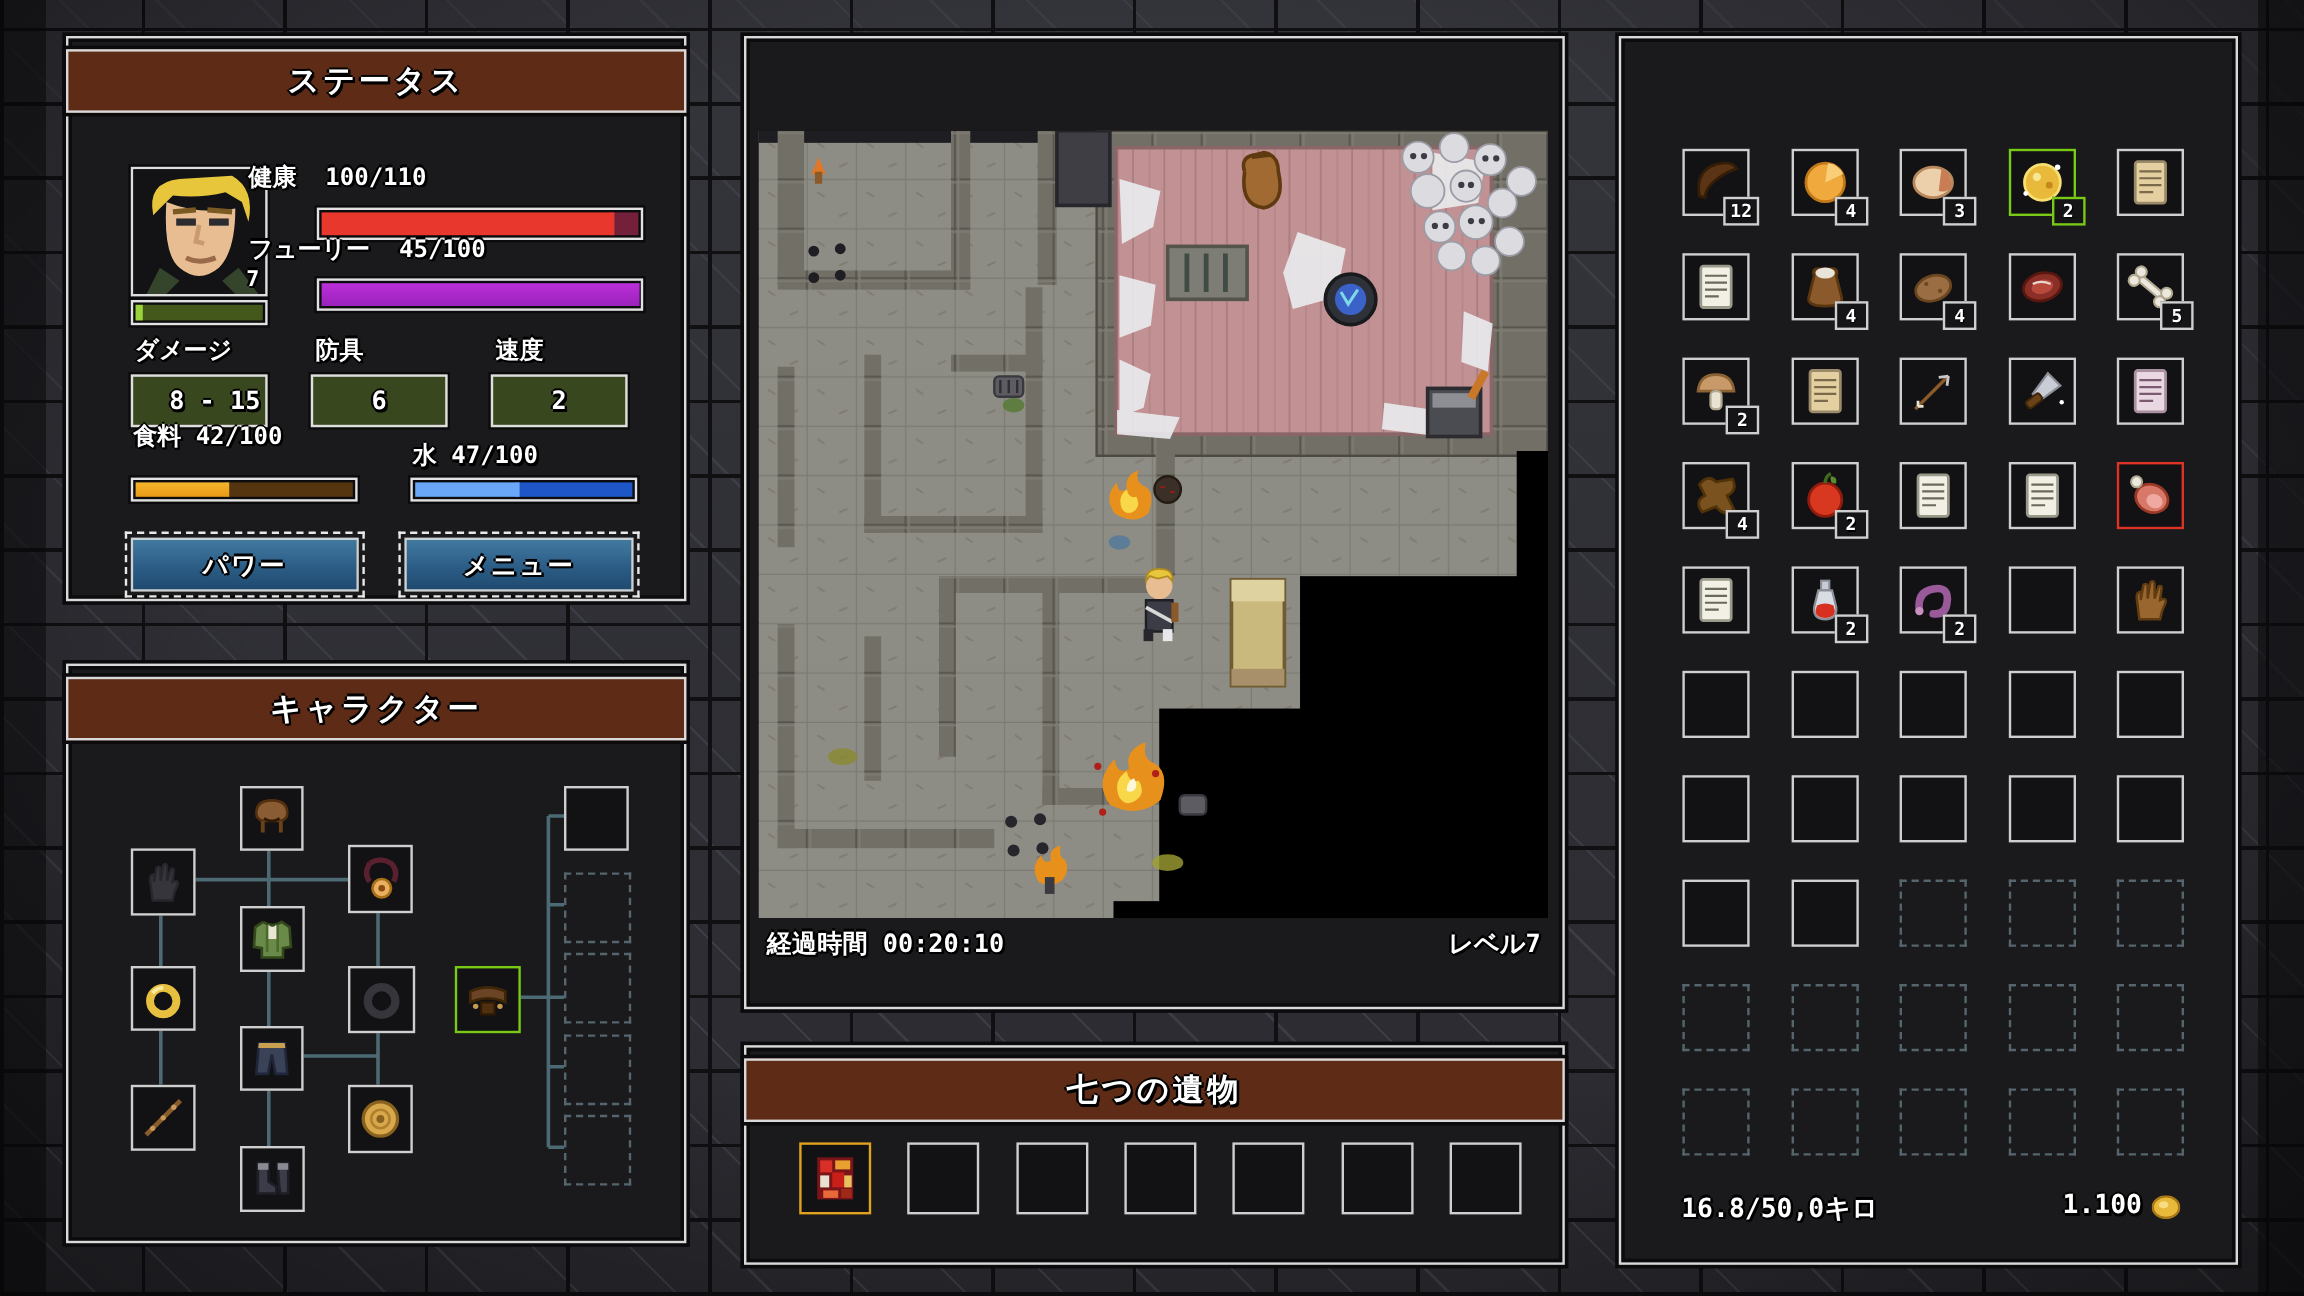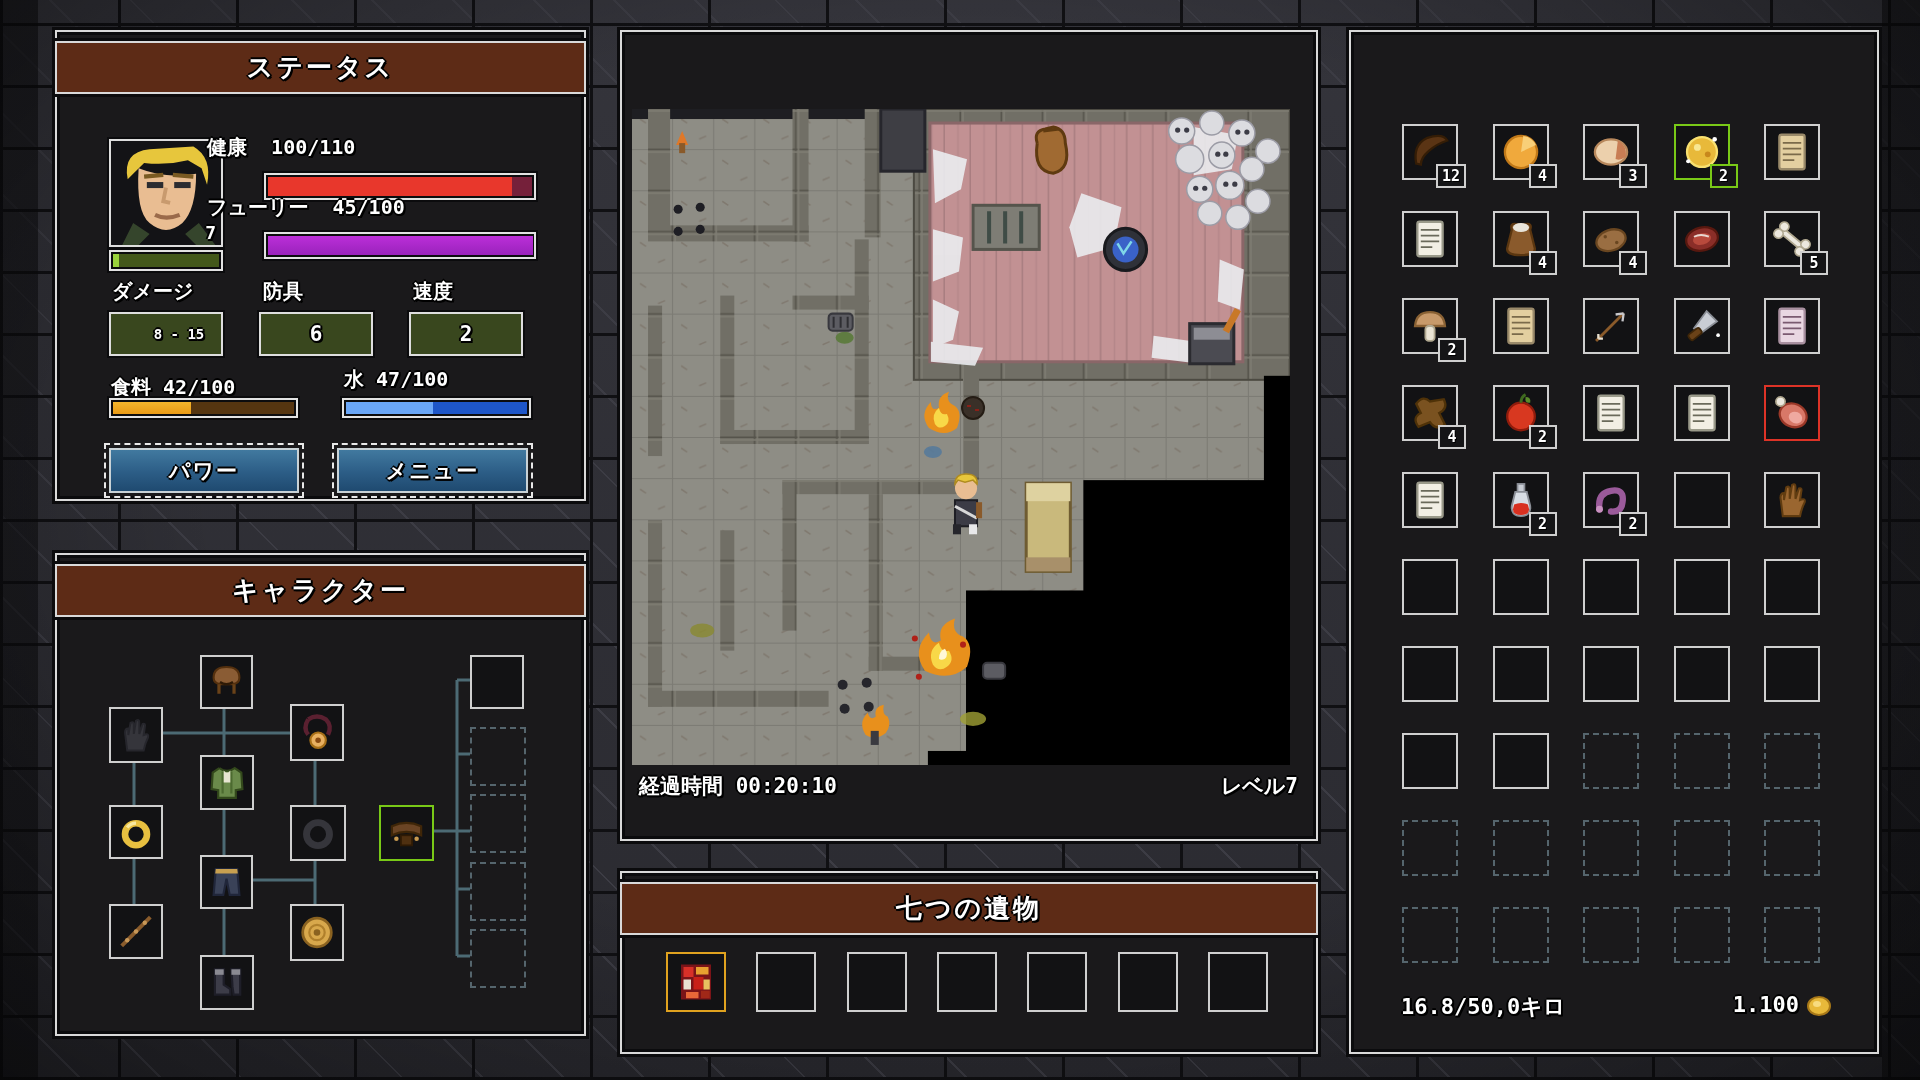--- a/index.html
+++ b/index.html
@@ -8,21 +8,21 @@
     background:
       linear-gradient(90deg, rgba(10,10,12,.55) 0 38px, rgba(0,0,0,0) 38px calc(100% - 38px), rgba(10,10,12,.55) calc(100% - 38px)),
       repeating-linear-gradient(0deg,#101013 0 3px,rgba(0,0,0,0) 3px 62px),
       repeating-linear-gradient(90deg,#101013 0 3px,rgba(0,0,0,0) 3px 118px),
       repeating-linear-gradient(45deg,#3c3c44 0 2px,rgba(0,0,0,0) 2px 57px),
       linear-gradient(#34343b,#2a2a30);
   }
   #stage:after{content:"";position:absolute;inset:0;pointer-events:none;
     background:radial-gradient(ellipse at 50% 45%, rgba(0,0,0,0) 55%, rgba(0,0,0,.45) 100%);}
   .panel{position:absolute;background:#1a191b;border:2px solid #d9d9d9;
-    box-shadow:0 0 0 3px #0b0b0d, inset 0 0 0 3px #0b0b0d; z-index:2;padding-left:14px;}
+    box-shadow:0 0 0 3px #0b0b0d, inset 0 0 0 3px #0b0b0d; z-index:2;}
   .ptitle{position:absolute;left:-2px;right:-2px;top:9px;height:49px;background:#5d2b16;
     border:2px solid #d9d9d9;box-shadow:0 0 0 3px #0b0b0d;display:flex;align-items:center;justify-content:center;}
   .ptext{color:#fff;font-weight:bold;
     text-shadow:2px 0 0 #000,-2px 0 0 #000,0 2px 0 #000,0 -2px 0 #000,2px 2px 0 #000;}
   .ptitle .ptext{font-size:26px;letter-spacing:3px;}
   .label{position:absolute;font-size:20px;}
   
   .bar{position:absolute;border:2px solid #e2e2e2;background:#0c0c0e;box-shadow:0 0 0 2px #0b0b0d;}
   .bar>i{position:absolute;top:2px;left:2px;bottom:2px;display:block;}
   .bar>b{position:absolute;top:2px;right:2px;bottom:2px;display:block;}
@@ -89,34 +89,34 @@
         <i id="hpFill" style="width: 91%; background: rgb(232, 55, 44);"></i>
     </div>
 
     <span class="label ptext" style="left:150px;top:162px;"><span>フューリー</span>&nbsp;&nbsp;<span>45/100</span></span>
     <div class="bar" style="left:207px;top:200px;width:268px;height:23px;">
       <i id="furyFill" style="width: 99%; background: linear-gradient(rgb(187, 47, 216), rgb(154, 34, 188));"></i>
     </div>
 
     <span class="label ptext" style="left:55px;top:246px;">ダメージ</span>
     <div class="statbox" style="left:52px;top:280px;width:110px;height:40px;">
-        <span class="ptext" style="font-size:14px;margin-left:26px;">8 - 15</span>
+        <span class="ptext" style="font-size:21px;margin-left:26px;">8 - 15</span>
       </div>
 
     <span class="label ptext" style="left:206px;top:246px;">防具</span>
     <div class="statbox" style="left:202px;top:280px;width:110px;height:40px;">
         <span class="ptext" style="font-size:21px;">6</span>
       </div>
 
     <span class="label ptext" style="left:356px;top:246px;">速度</span>
     <div class="statbox" style="left:352px;top:280px;width:110px;height:40px;">
         <span class="ptext" style="font-size:21px;">2</span>
       </div>
 
-    <span class="label ptext" style="left:54px;top:342px;"><span>食料</span>&nbsp;<span>42/100</span></span>
+    <span class="label ptext" style="left:54px;top:318px;"><span>食料</span>&nbsp;<span>42/100</span></span>
     <div class="bar" style="left:52px;top:366px;width:185px;height:16px;">
       <b id="foodRest" style="width: 58%; background: rgb(85, 53, 16);"></b>
         <i id="foodFill" style="width: 42%; background: linear-gradient(rgb(244, 181, 44), rgb(233, 154, 22));"></i>
     </div>
     <span class="label ptext" style="left:287px;top:334px;"><span>水</span>&nbsp;<span>47/100</span></span>
     <div class="bar" style="left:285px;top:366px;width:185px;height:16px;">
       <b id="waterRest" style="width: 53%; background: rgb(30, 86, 200);"></b>
         <i id="waterFill" style="width: 47%; background: rgb(106, 167, 248);"></i>
     </div>
 

